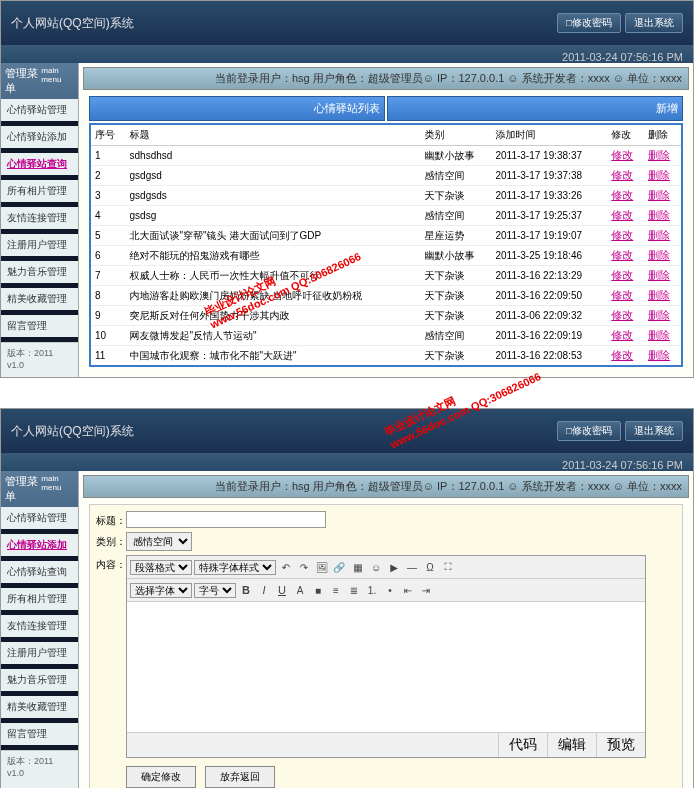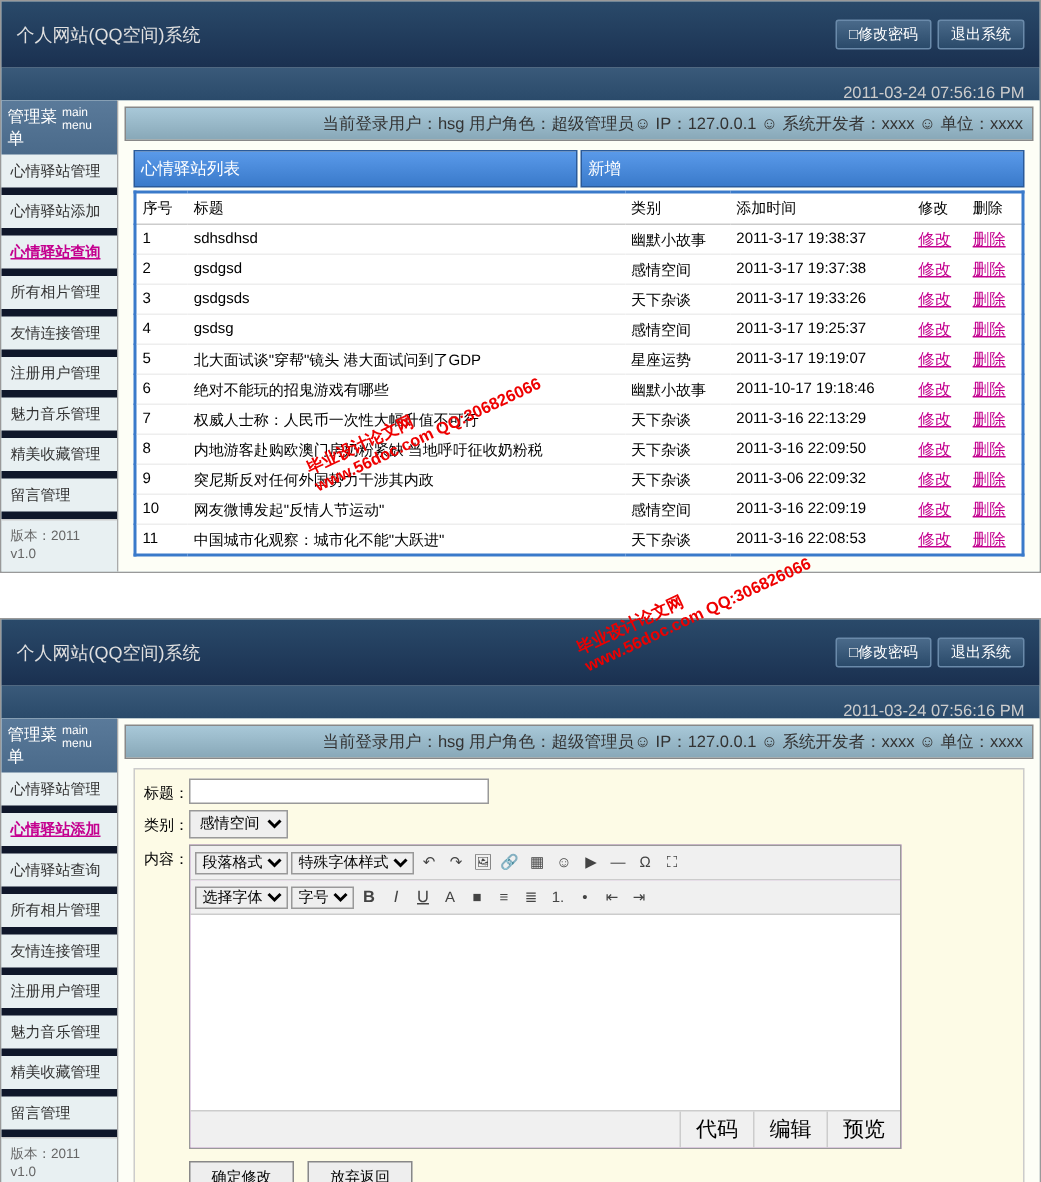--- a/index.html
+++ b/index.html
@@ -2,43 +2,43 @@
 <html><head>
 <meta charset="utf-8">
 <style>
 *{margin:0;padding:0;box-sizing:border-box;font-family:"SimSun","Microsoft YaHei",sans-serif;font-size:11px}
 body{background:#fff}
 .screen{width:694px;background:#d5e8ec;margin-bottom:30px;border:1px solid #999}
 .header{height:44px;background:linear-gradient(#2a4a6a,#1a3050);color:#fff;display:flex;align-items:center;padding:0 10px;position:relative}
 .header-title{font-size:12px;color:#e0e0e0}
 .header-btns{position:absolute;right:10px;display:flex;gap:4px}
 .header-btn{background:linear-gradient(#4a6a8a,#2a4a6a);color:#fff;border:1px solid #6a8aaa;padding:2px 8px;font-size:10px;cursor:pointer;border-radius:2px}
-.subheader{height:18px;background:linear-gradient(#3a5a7a,#2a4a6a);color:#ccc;font-size:10px;display:flex;justify-content:flex-end;align-items:flex-start;padding:11px 10px}
+.subheader{height:18px;background:linear-gradient(#3a5a7a,#2a4a6a);color:#ccc;font-size:10px;display:flex;justify-content:flex-end;align-items:flex-end;padding:0 10px}
 .body{display:flex;min-height:300px}
 .sidebar{width:78px;background:#e8f0f2;border-right:1px solid #aaa}
 .sidebar-head{background:linear-gradient(#5a7a9a,#4a6a8a);color:#fff;font-size:10px;padding:3px 4px;display:flex;justify-content:space-between}
 .sidebar-item{padding:4px 6px;border-bottom:5px solid #0f172a;color:#333;cursor:pointer;font-size:10px}
 .sidebar-item.active{color:#c4008f;text-decoration:underline;font-weight:bold}
 .sidebar-footer{padding:4px 6px;font-size:9px;color:#666;border-top:1px solid #ccc}
 .main{flex:1;background:#fdfef6;padding:4px}
 .topbar{background:linear-gradient(#a8c8d8,#88a8b8);padding:3px 6px;font-size:10px;color:#333;display:flex;justify-content:flex-end;border:1px solid #888}
 .content{padding:6px}
 .tab-row{display:flex;margin-bottom:2px}
-.tab{flex:1;background:linear-gradient(#5a9aea,#3a7aca);color:#fff;text-align:left;padding:4px;font-size:11px;border:1px solid #2a5a9a}
+.tab{flex:1;background:linear-gradient(#5a9aea,#3a7aca);color:#fff;text-align:right;padding:4px;font-size:11px;border:1px solid #2a5a9a}
 .tab+.tab{margin-left:2px}
 .table{width:100%;border:2px solid #3a7aca;border-collapse:collapse;background:#fff}
 .table th{background:#fff;padding:3px 4px;text-align:left;font-size:10px;font-weight:normal;border-bottom:1px solid #ccc}
 .table td{padding:2px 4px;font-size:10px;border-bottom:1px solid #eee}
 .link-edit{color:#c4008f;text-decoration:underline;cursor:pointer}
 .link-del{color:#c4008f;text-decoration:underline;cursor:pointer}
 .form-area{background:#fdfbe6;padding:6px;border:1px solid #ccc}
 .form-row{display:flex;align-items:flex-start;margin-bottom:4px}
 .form-label{width:30px;font-size:10px;padding-top:3px}
 .form-input{border:1px solid #999;padding:2px;font-size:10px}
-.editor-box{border:1px solid #999;background:#f0abfc;width:475px}
+.editor-box{border:1px solid #999;background:#404040;width:520px}
 .editor-toolbar{background:#f0f0f0;border-bottom:1px solid #ccc;padding:3px;display:flex;flex-wrap:wrap;gap:2px;align-items:center}
 .editor-toolbar select{font-size:10px;border:1px solid #999}
 .editor-icon{width:16px;height:16px;display:inline-flex;align-items:center;justify-content:center;font-size:10px;cursor:pointer;color:#444}
 .editor-content{height:130px;background:#fff}
 .editor-tabs{display:flex;justify-content:flex-end;border-top:1px solid #ccc;background:#f0f0f0}
 .editor-tab{padding:3px 10px;font-size:14px;border-left:1px solid #ccc;cursor:pointer}
 .btn-row{margin-top:8px;padding-left:30px}
 .btn{padding:3px 14px;font-size:10px;border:1px solid #888;background:#eee;cursor:pointer;margin-right:6px}
 .watermark{position:absolute;color:#e00;font-size:14px;font-weight:bold;transform:rotate(-25deg);pointer-events:none;z-index:100}
 .wrap{position:relative}
@@ -137,21 +137,21 @@
                   <td>北大面试谈"穿帮"镜头 港大面试问到了GDP</td>
                   <td>星座运势</td>
                   <td>2011-3-17 19:19:07</td>
                   <td><span class="link-edit">修改</span></td>
                   <td><span class="link-del">删除</span></td>
                 </tr>
                 <tr>
                   <td>6</td>
                   <td>绝对不能玩的招鬼游戏有哪些</td>
                   <td>幽默小故事</td>
-                  <td>2011-10-17 19:18:46</td>
+                  <td>2011-3-25 19:18:46</td>
                   <td><span class="link-edit">修改</span></td>
                   <td><span class="link-del">删除</span></td>
                 </tr>
                 <tr>
                   <td>7</td>
                   <td>权威人士称：人民币一次性大幅升值不可行</td>
                   <td>天下杂谈</td>
                   <td>2011-3-16 22:13:29</td>
                   <td><span class="link-edit">修改</span></td>
                   <td><span class="link-del">删除</span></td>

